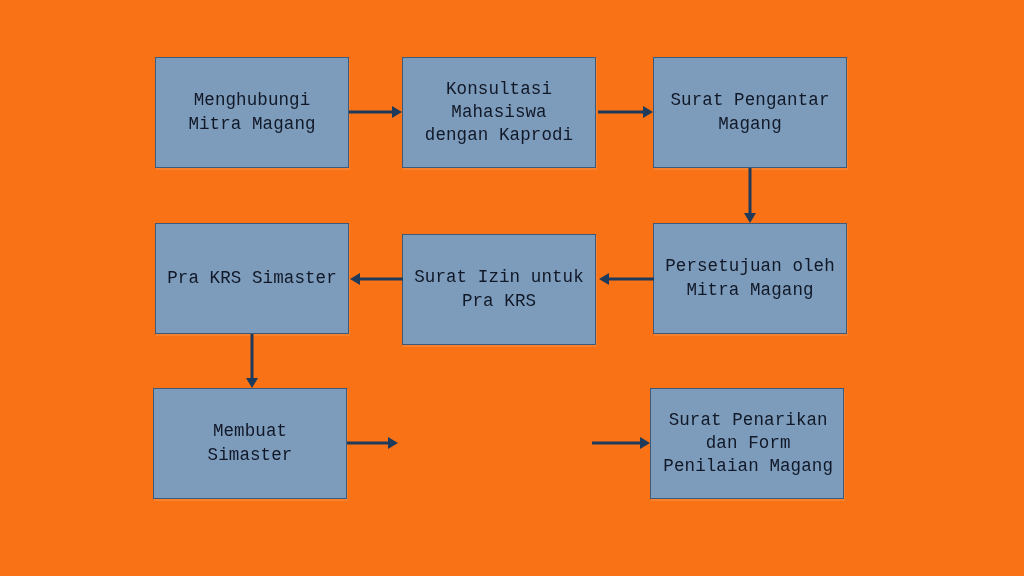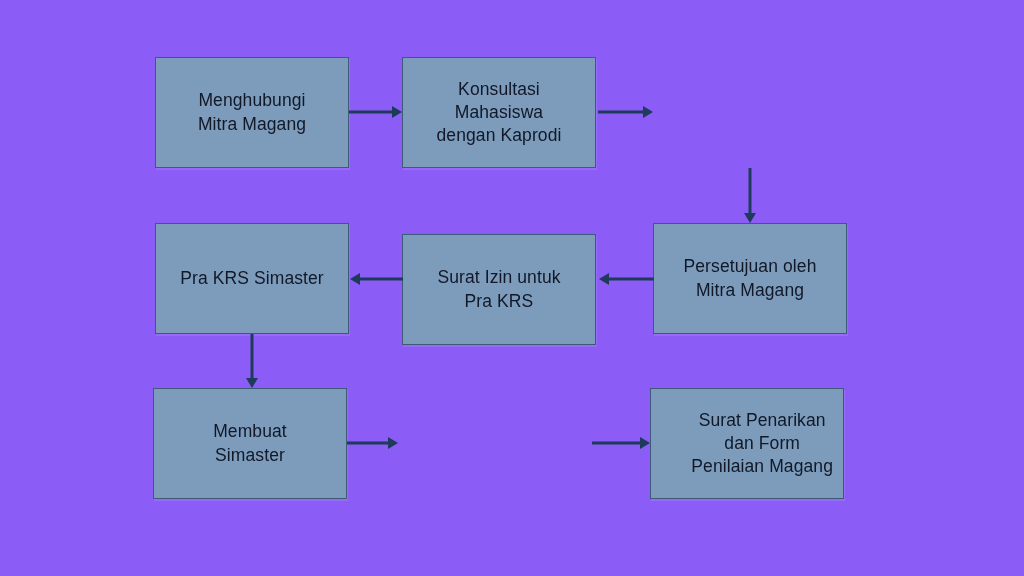--- a/index.html
+++ b/index.html
@@ -10,21 +10,22 @@
   body {
     width: 1024px;
     height: 576px;
     overflow: hidden;
     font-family: "Liberation Sans", sans-serif;
   }
   #canvas {
     position: relative;
     width: 1024px;
     height: 576px;
-    background: #8b5cf6;
+    background: #f97316;
+    font-family: Liberation Mono, monospace;
   }
   .node {
     position: absolute;
     box-sizing: border-box;
     background: #7d9cbc;
     border: 1px solid #3f5a78;
     color: #111827;
     display: flex;
     align-items: center;
     justify-content: center;
@@ -56,20 +57,24 @@
     <span>Menghubungi
 Mitra Magang</span>
   </div>
 
   <div class="node" style="left:402px; top:57px; width:194px; height:111px;">
     <span>Konsultasi
 Mahasiswa
 dengan Kaprodi</span>
   </div>
 
+  <div class="node" style="left:653px; top:57px; width:194px; height:111px;">
+    <span>Surat Pengantar
+Magang</span>
+  </div>
 
   <div class="node" style="left:155px; top:223px; width:194px; height:111px;">
     <span>Pra KRS Simaster</span>
   </div>
 
   <div class="node" style="left:402px; top:234px; width:194px; height:111px;">
     <span>Surat Izin untuk
 Pra KRS</span>
   </div>
 

